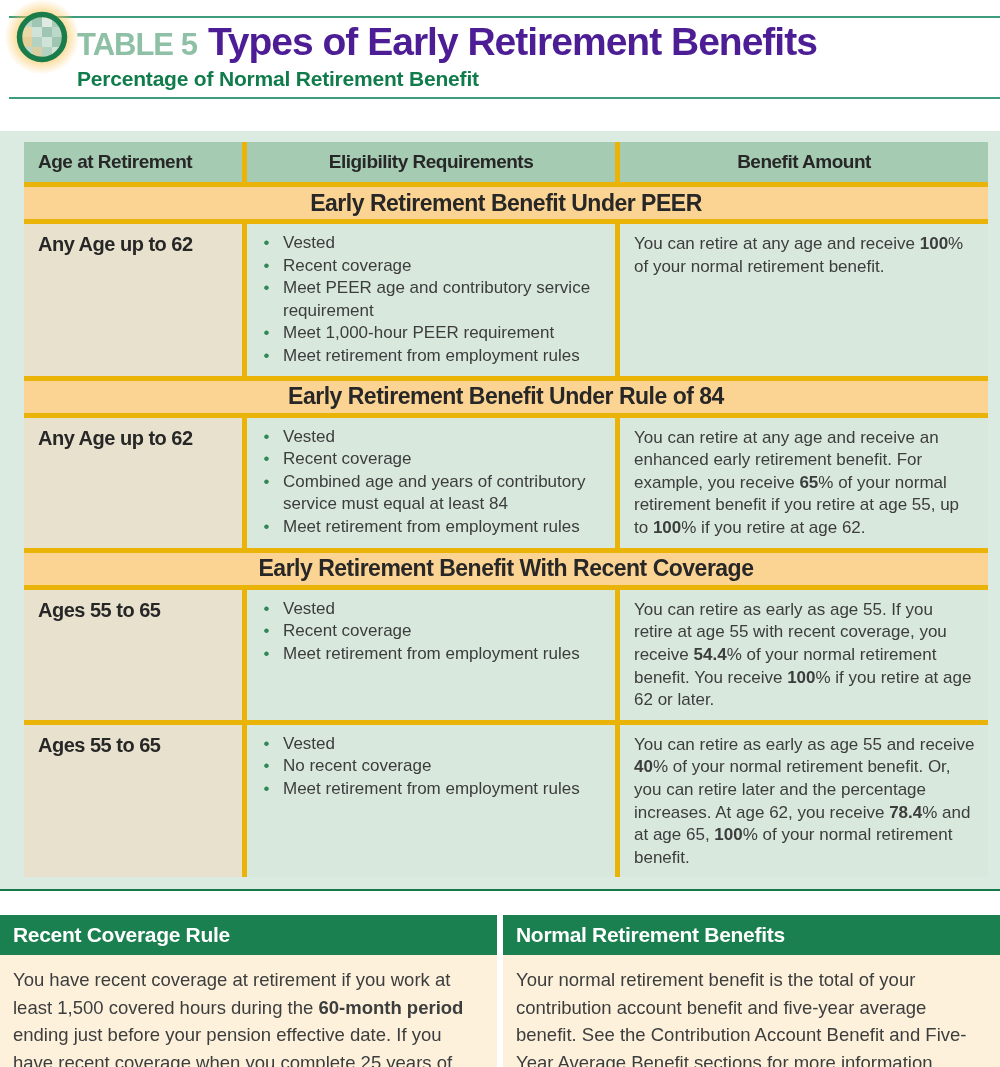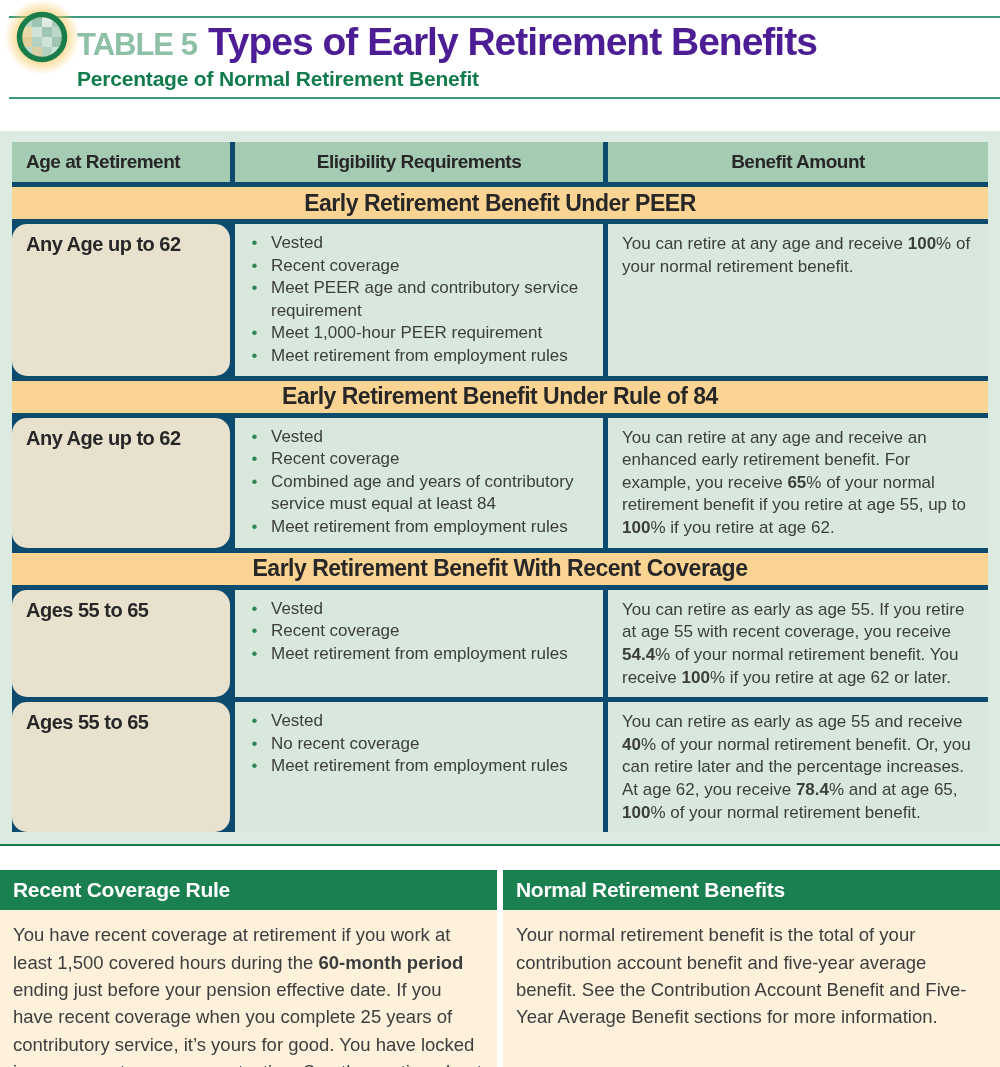--- a/index.html
+++ b/index.html
@@ -16,28 +16,28 @@
   .logo-glow { position:absolute; inset:0; border-radius:50%;
     background:radial-gradient(circle, rgba(248,198,92,.9) 34%, rgba(248,198,92,0) 72%); }
   .logo-svg { position:absolute; left:11px; top:11px; }
   .hdr-text { position:absolute; left:68px; top:20px; }
   .title-line { display:flex; align-items:baseline; gap:11px; }
   .tbl-label { font-size:31px; font-weight:bold; color:#8ec0a6; letter-spacing:-1px; }
   .tbl-title { font-size:39px; font-weight:bold; color:#4c1d95; letter-spacing:-1px; }
   .tbl-sub { margin-top:3px; font-size:21px; font-weight:bold; color:#117c4b; letter-spacing:-0.2px; }
   
   .panel { background:#dcebe1; padding:11px 12px 12px 12px; border-bottom:2px solid #16794a; }
-  .tgrid { display:grid; grid-template-columns:218px 368px 1fr; gap:5px; background:#0c4a6e; }
+  .tgrid { display:grid; grid-template-columns:218px 368px 1fr; gap:5px; background:#eab308;margin-left:12px; }
   .h-cell { background:#a6cbb3; min-height:40px; display:flex; align-items:center; justify-content:center;
     font-weight:bold; font-size:19px; color:#272727; letter-spacing:-0.5px; }
   .h-age { justify-content:flex-start; padding-left:14px; }
   .band { grid-column:1 / -1; background:#fbd392; min-height:32px; display:flex; align-items:center;
     justify-content:center; font-weight:bold; font-size:23px; color:#272727; letter-spacing:-0.5px; }
   .age-cell { background:#e8e1cd; padding:9px 12px 21px 14px; font-weight:bold; font-size:20px;
-    color:#272727; letter-spacing:-0.5px;border-radius:15px; }
+    color:#272727; letter-spacing:-0.5px; }
   .req-cell { background:#d9e8dc; padding:8px 10px 8px 12px; }
   .ben-cell { background:#d9e8dc; padding:9px 12px 8px 14px; font-size:17px; color:#3c3d3d; line-height:1.33; }
   .bullet { display:flex; font-size:17px; color:#3c3d3d; line-height:1.33; }
   .bullet .dot { flex:none; width:15px; margin-right:9px; text-align:center; color:#2f8656; }
   
   .notes { display:flex; gap:6px; margin-top:24px; height:230px; }
   .note { flex:1; display:flex; flex-direction:column; }
   .note-h { background:#1b8050; color:#ffffff; min-height:40px; display:flex; align-items:center;
     padding:0 13px; font-size:21px; font-weight:bold; letter-spacing:-0.3px; }
   .note-b { background:#fdf1dc; flex:1; padding:11px 14px 0 13px; font-size:18.5px;

